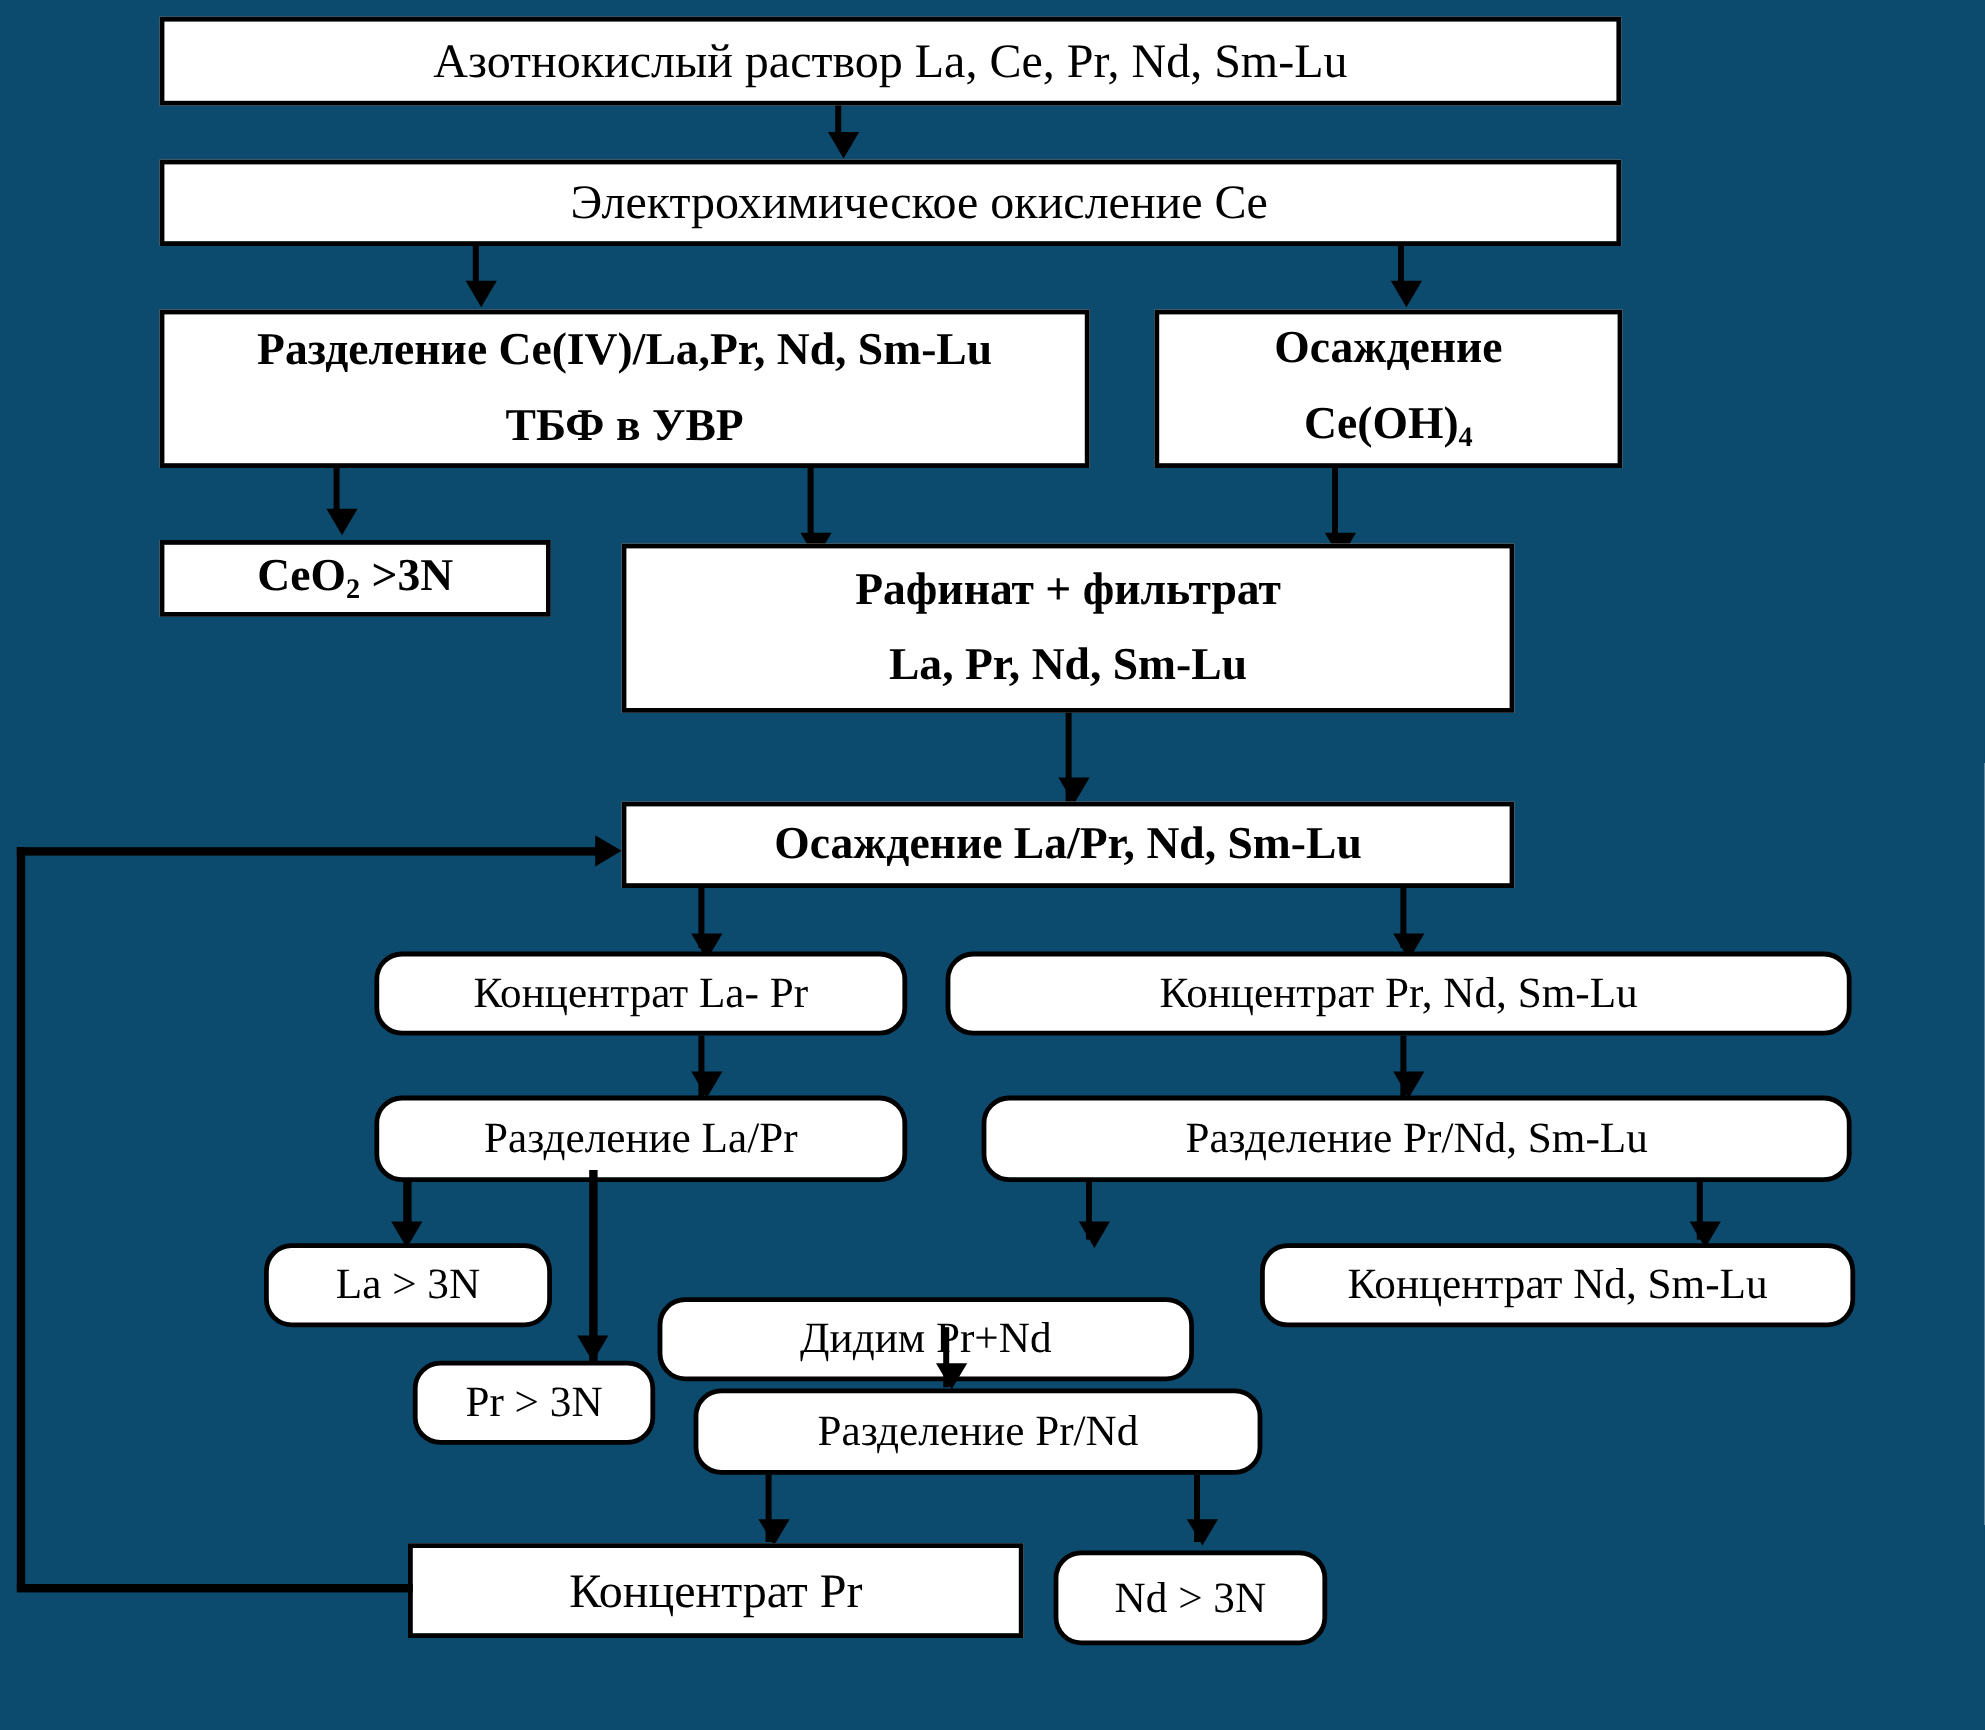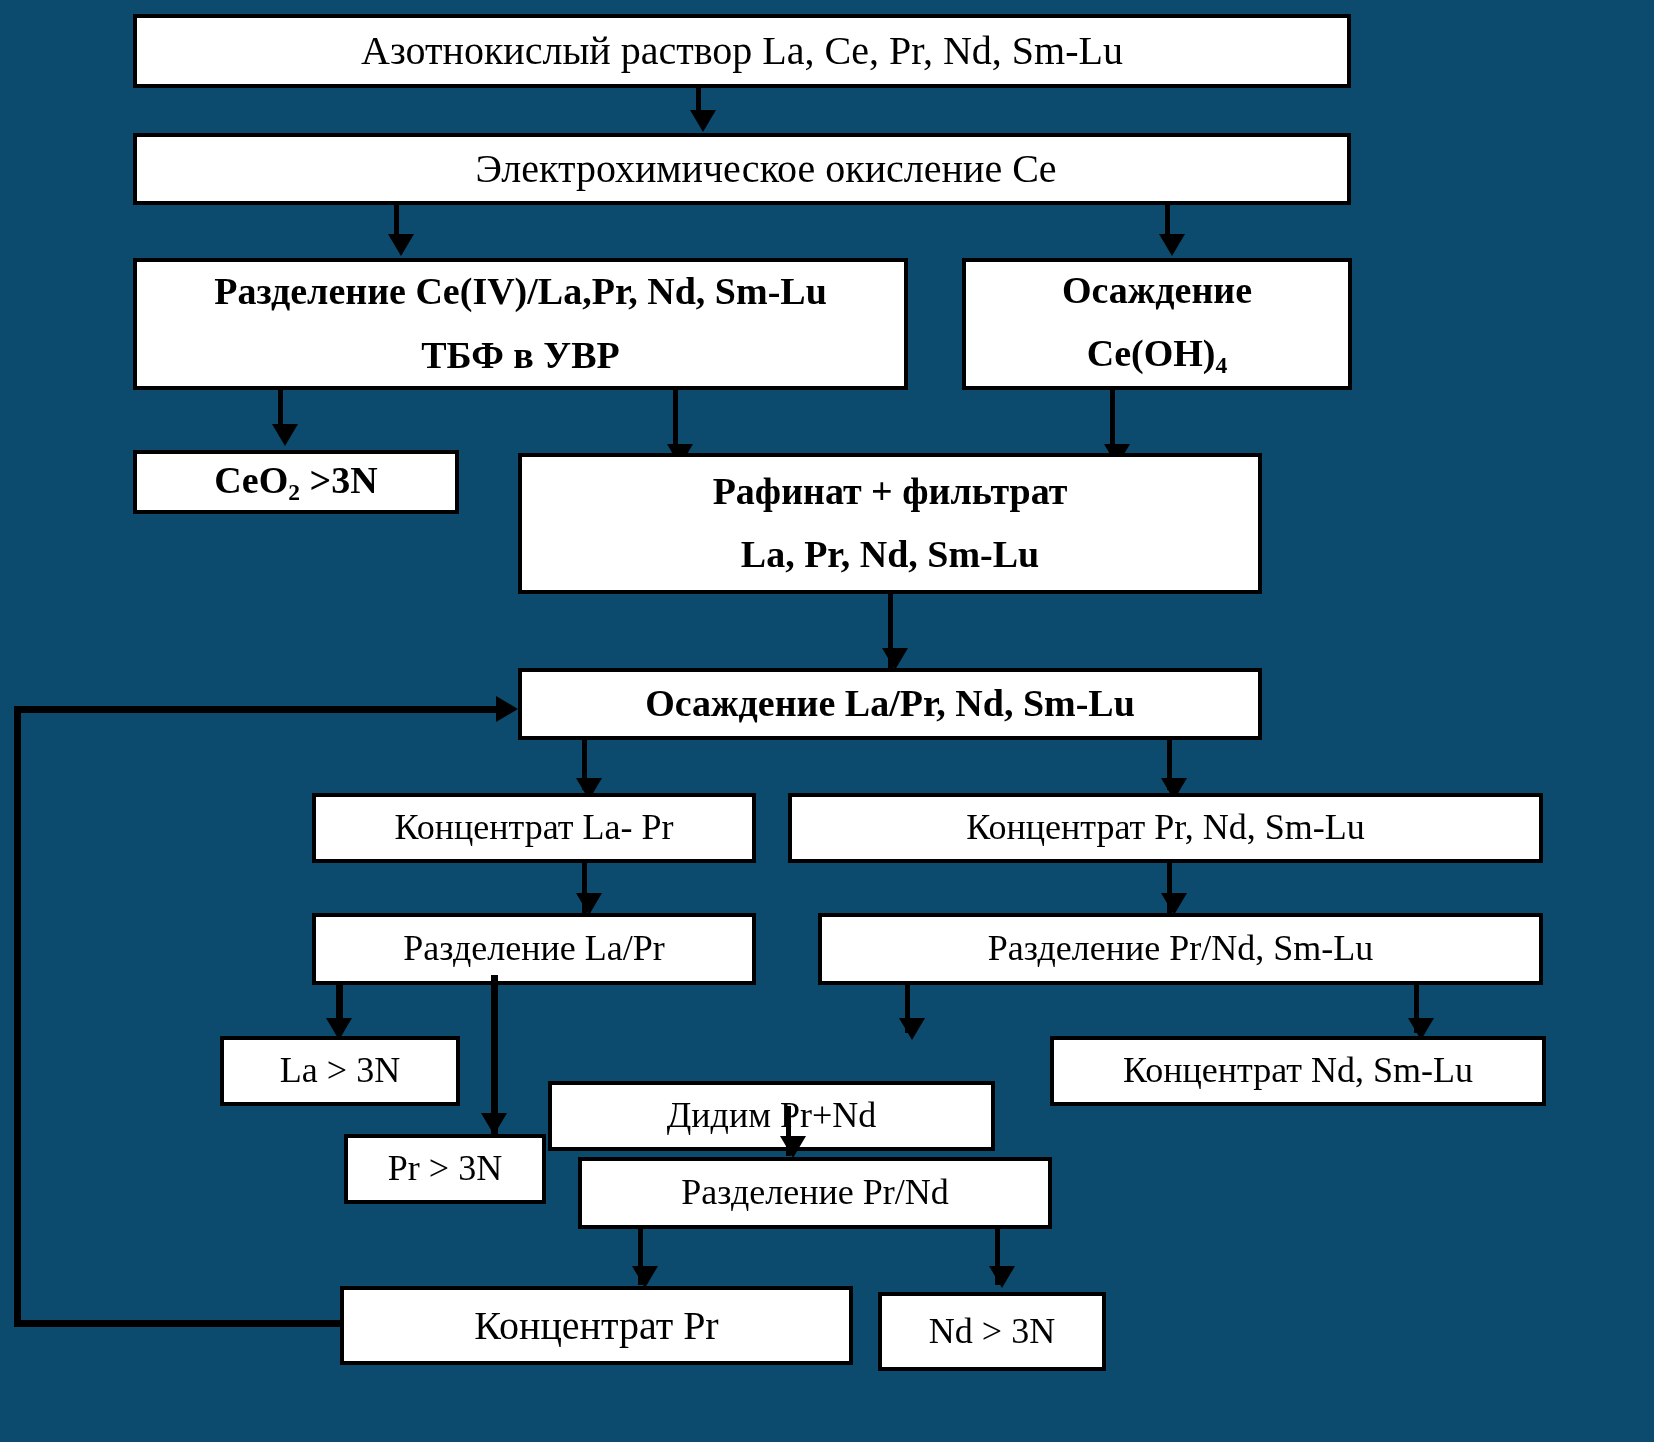--- a/index.html
+++ b/index.html
@@ -29,21 +29,21 @@
     line-height: 1.15;
   }
   .node .line1, .node .line2 {
     display: block;
     width: 100%;
     white-space: nowrap;
   }
   .node .line2 { margin-top: 0.52em; }
   .fs-40 { font-size: 40px; }
   .fs-38 { font-size: 38px; font-weight: bold; }
-  .fs-36 { font-size: 36px; }
+  .fs-36 { font-size: 36px; border-radius: 23px; }
 
   
   .vline {
     position: absolute;
     background: #000000;
     width: 5px;
   }
   .hline {
     position: absolute;
     background: #000000;

